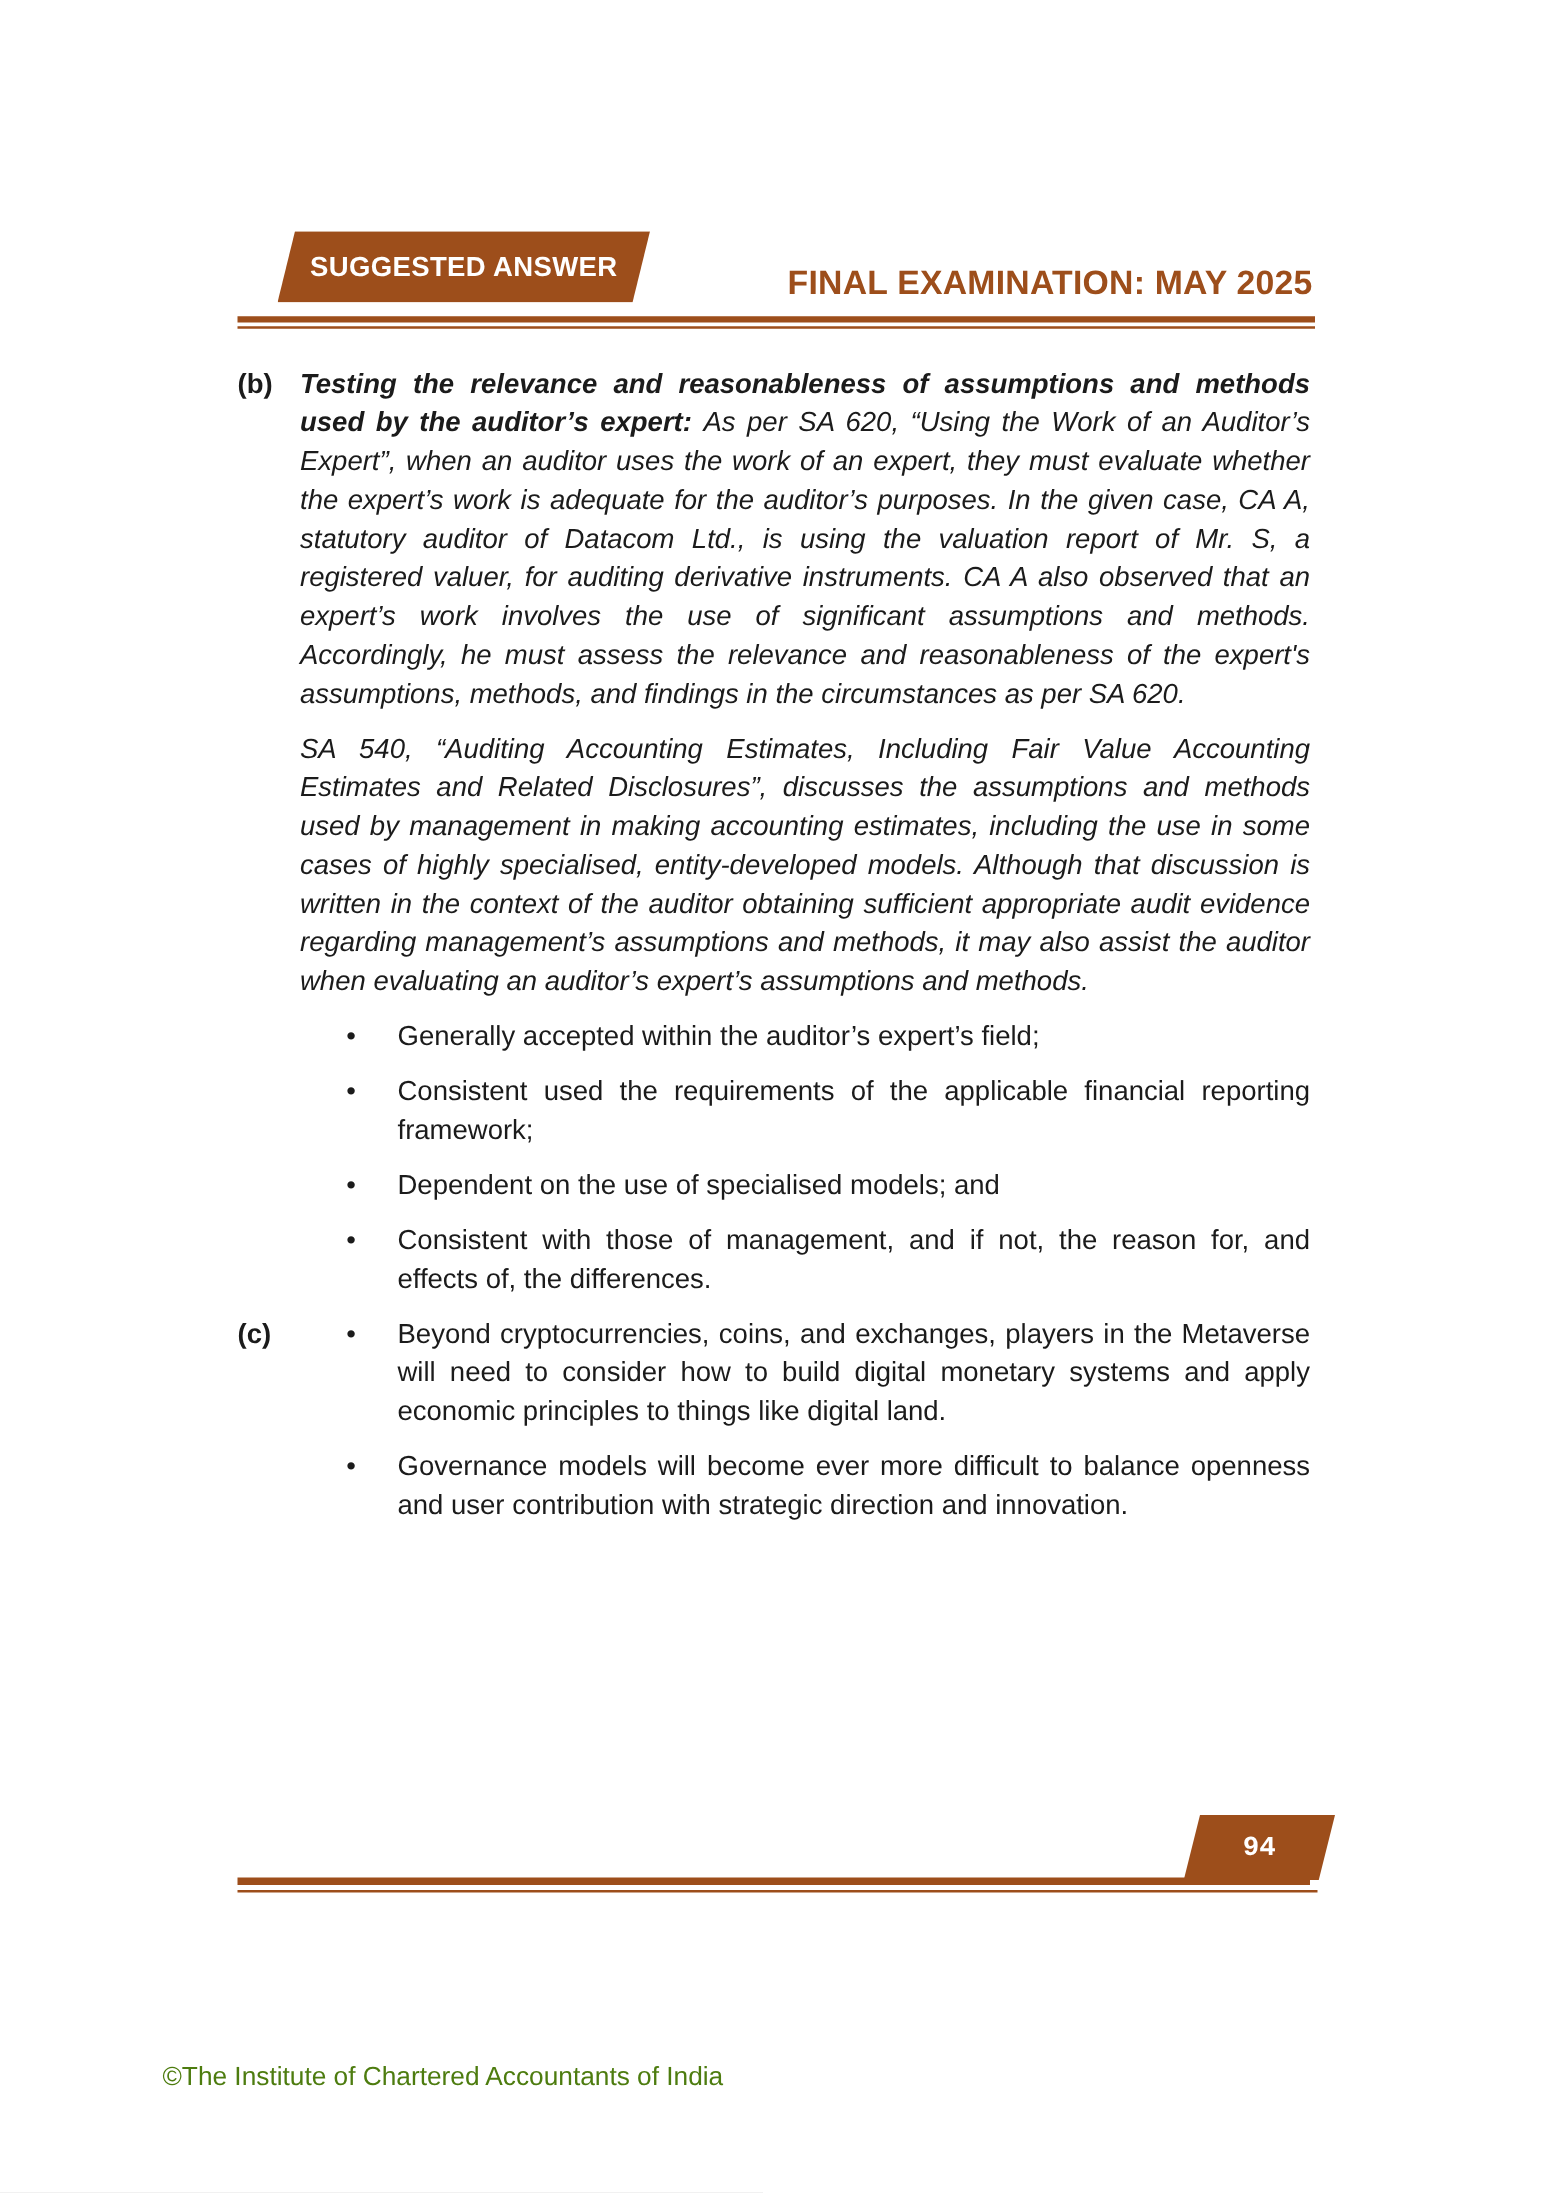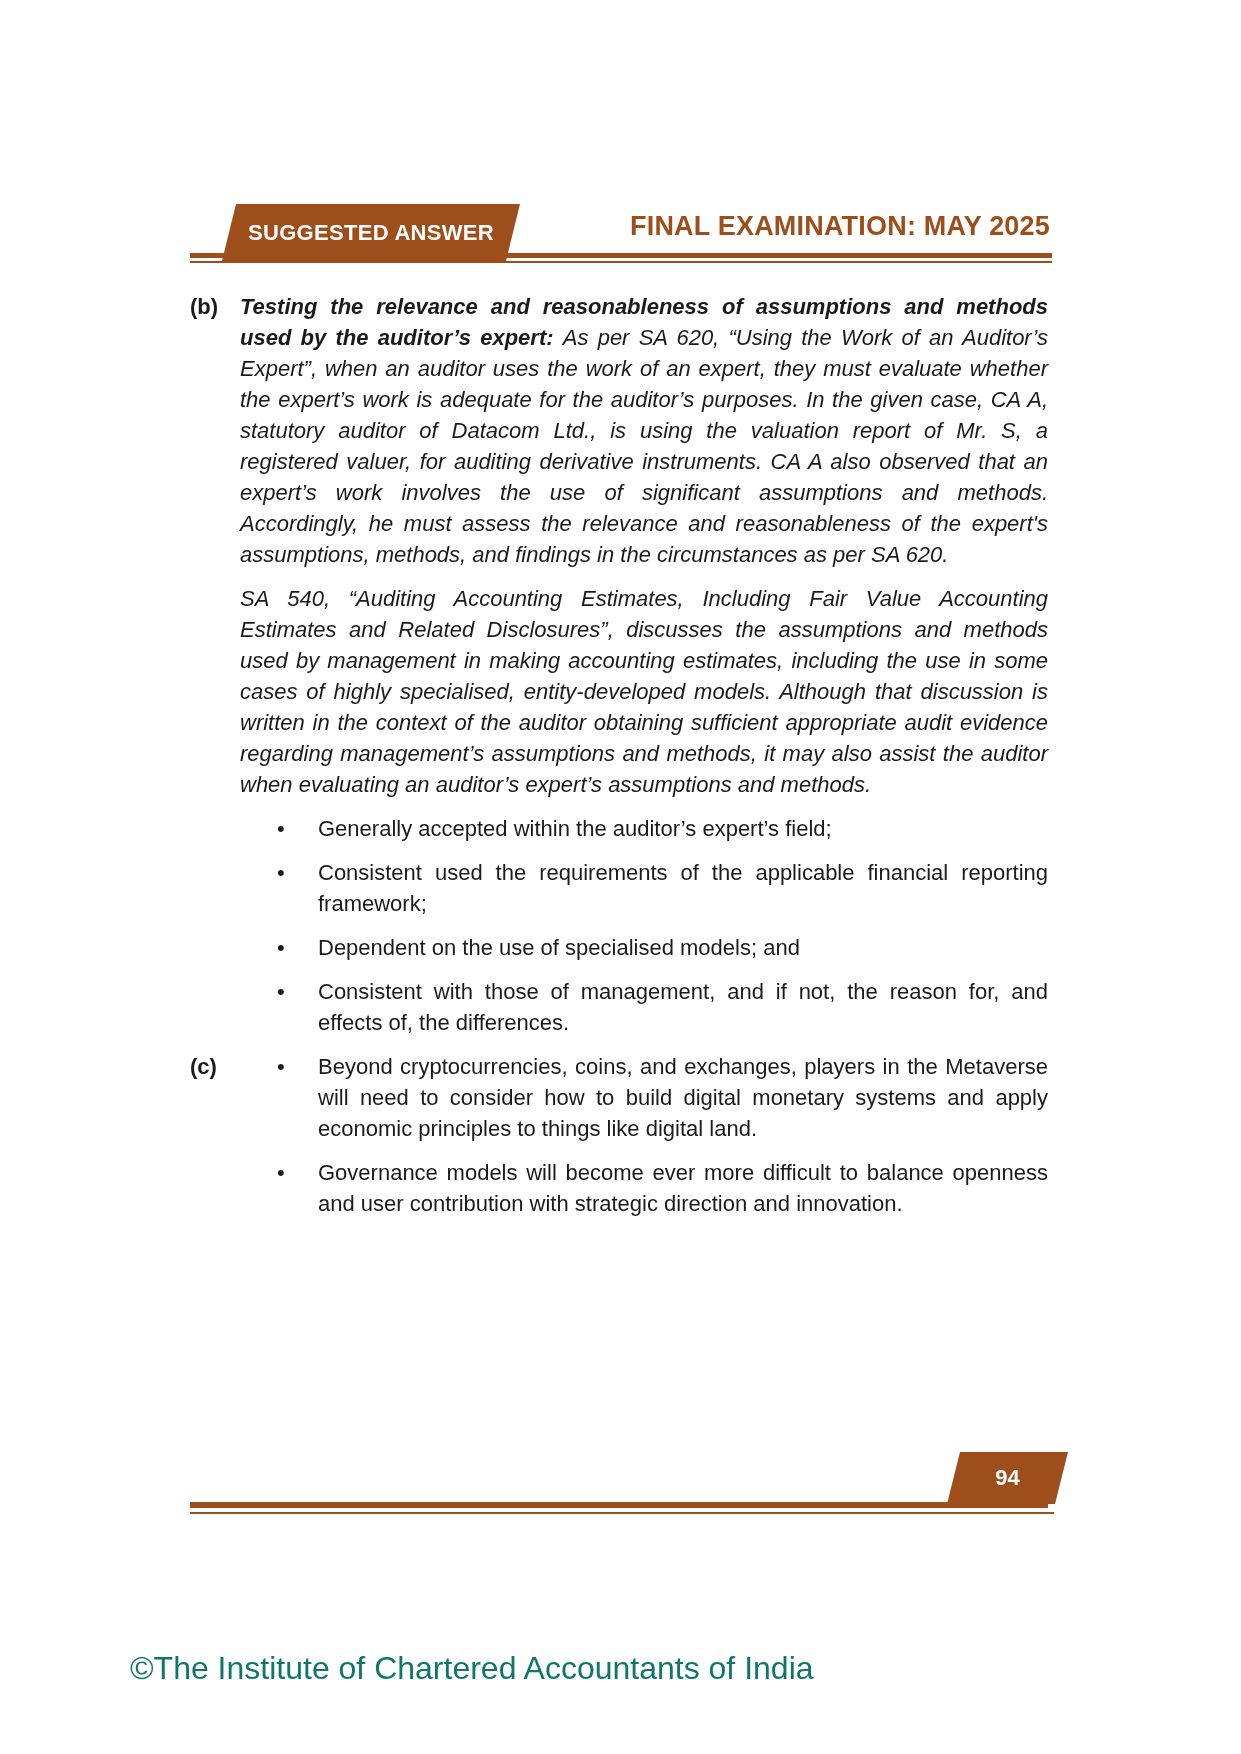--- a/index.html
+++ b/index.html
@@ -8,21 +8,21 @@
     width:1241px; height:1754px;
     margin:0 auto;
     background:#ffffff;
     font-family:"Liberation Sans", sans-serif;
     color:#1b1b1b;
     overflow:hidden;
   }
 
   
   .banner {
-    position:absolute; left:222px; top:204px;
+    position:absolute; left:222px; top:185px;
     width:298px; height:57px;
     background:#9D4E1B;
     clip-path:polygon(14px 0, 100% 0, calc(100% - 14px) 100%, 0 100%);
     display:flex; align-items:center; justify-content:center;
   }
   .banner span {
     color:#ffffff; font-weight:bold; font-size:22px; letter-spacing:0.3px;
   }
   .exam-title {
     position:absolute; right:191px; top:211px;
@@ -49,24 +49,24 @@
   
   .rule-bottom-thick { position:absolute; left:190px; top:1502px; width:858px; height:6px; background:#9D4E1B; }
   .rule-bottom-thin  { position:absolute; left:190px; top:1512px; width:864px; height:2px; background:#9D4E1B; }
   .page-num-box {
     position:absolute; left:947px; top:1452px; width:121px; height:52px;
     background:#9D4E1B;
     clip-path:polygon(13px 0, 100% 0, calc(100% - 13px) 100%, 0 100%);
     display:flex; align-items:center; justify-content:center;
     z-index:2;
   }
-  .page-num-box span { color:#ffffff; font-weight:bold; font-size:22px; }
+  .page-num-box span { color:#ffffff; font-weight:bold; font-size:22px;font-family:Liberation Mono, monospace; }
   .copyright {
     position:absolute; left:130px; top:1650px;
-    font-size:32px; color:#0f766e; white-space:nowrap;
+    font-size:21px; color:#4d7c0f; white-space:nowrap;
   }
 </style>
 </head>
 <body>
 
 <div class="page">
 
   <div class="banner">
     <span>SUGGESTED ANSWER</span>
   </div>

